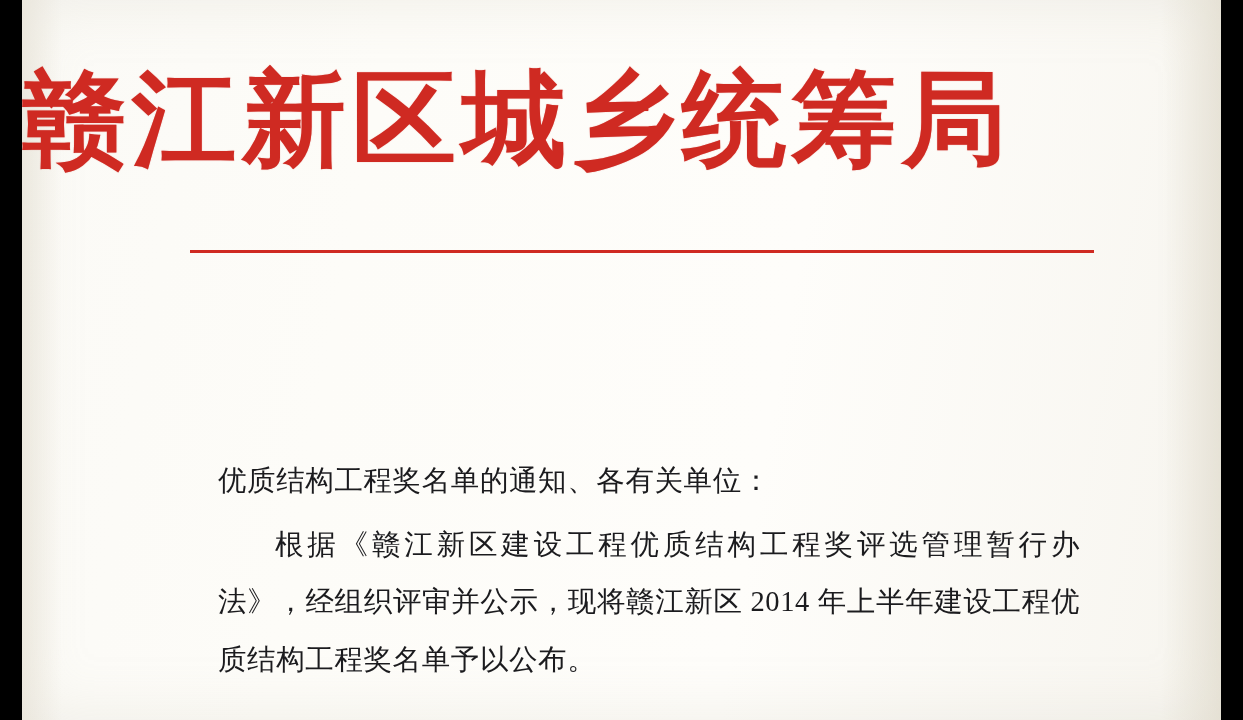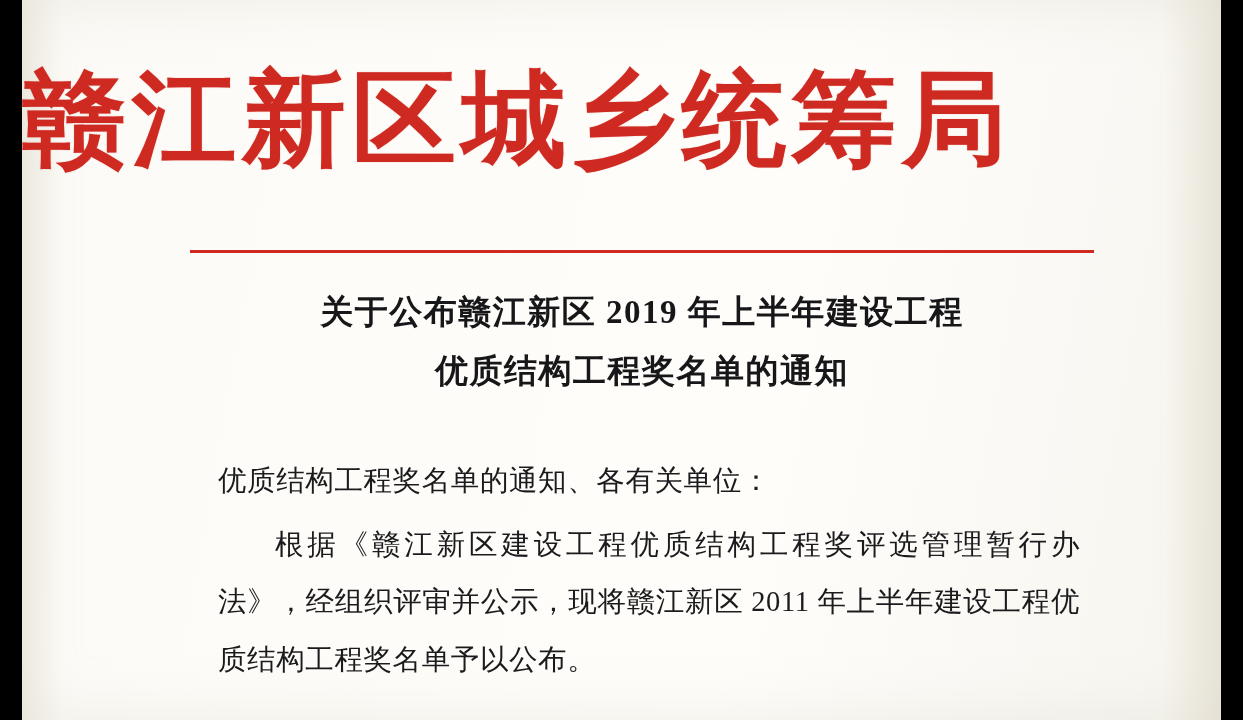--- a/index.html
+++ b/index.html
@@ -119,24 +119,20 @@
 </head>
 <body>
 
 <div class="page">
   <div class="sheet">
 
     <div class="letterhead">赣江新区城乡统筹局</div>
 
     <div class="rule"></div>
 
-    <div class="doc-title">
-      <span class="line">关于公布赣江新区 2019 年上半年建设工程</span>
-      <span class="line">优质结构工程奖名单的通知</span>
-    </div>
 
     <div class="body-block">
       <p class="salutation">优质结构工程奖名单的通知、各有关单位：</p>
-      <p class="indent">根据《赣江新区建设工程优质结构工程奖评选管理暂行办法》，经组织评审并公示，现将赣江新区 2011 年上半年建设工程优质结构工程奖名单予以公布。</p>
+      <p class="indent">根据《赣江新区建设工程优质结构工程奖评选管理暂行办法》，经组织评审并公示，现将赣江新区 2014 年上半年建设工程优质结构工程奖名单予以公布。</p>
     </div>
 
   </div>
 </div>
 
 </body></html>

